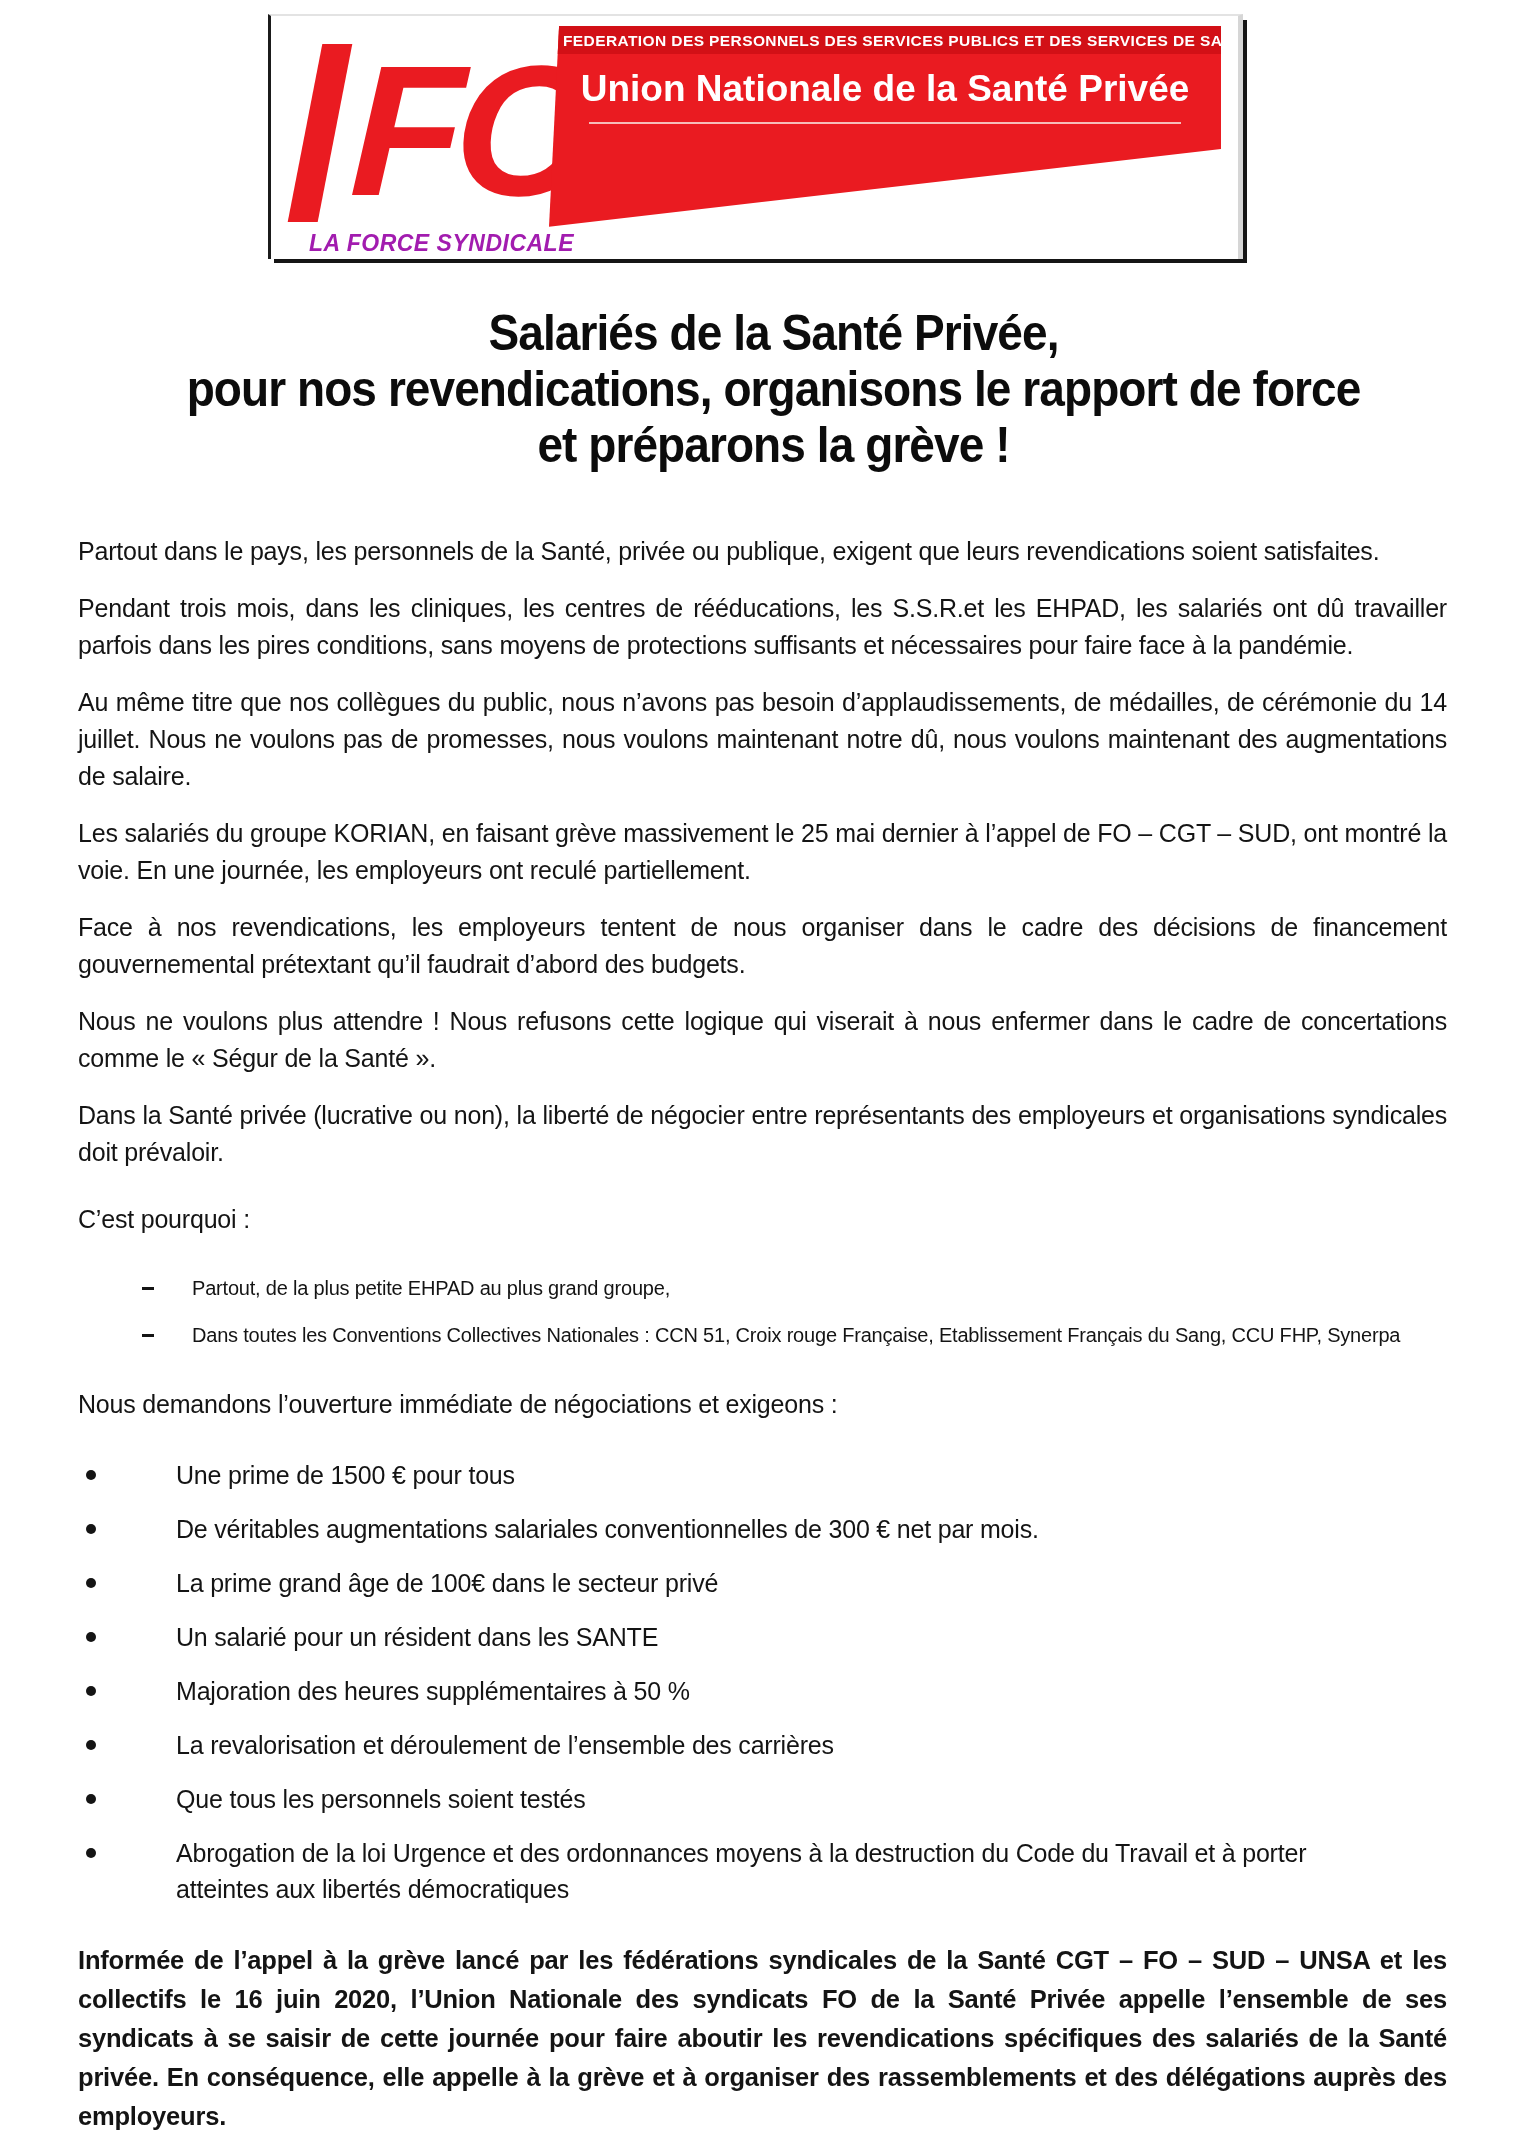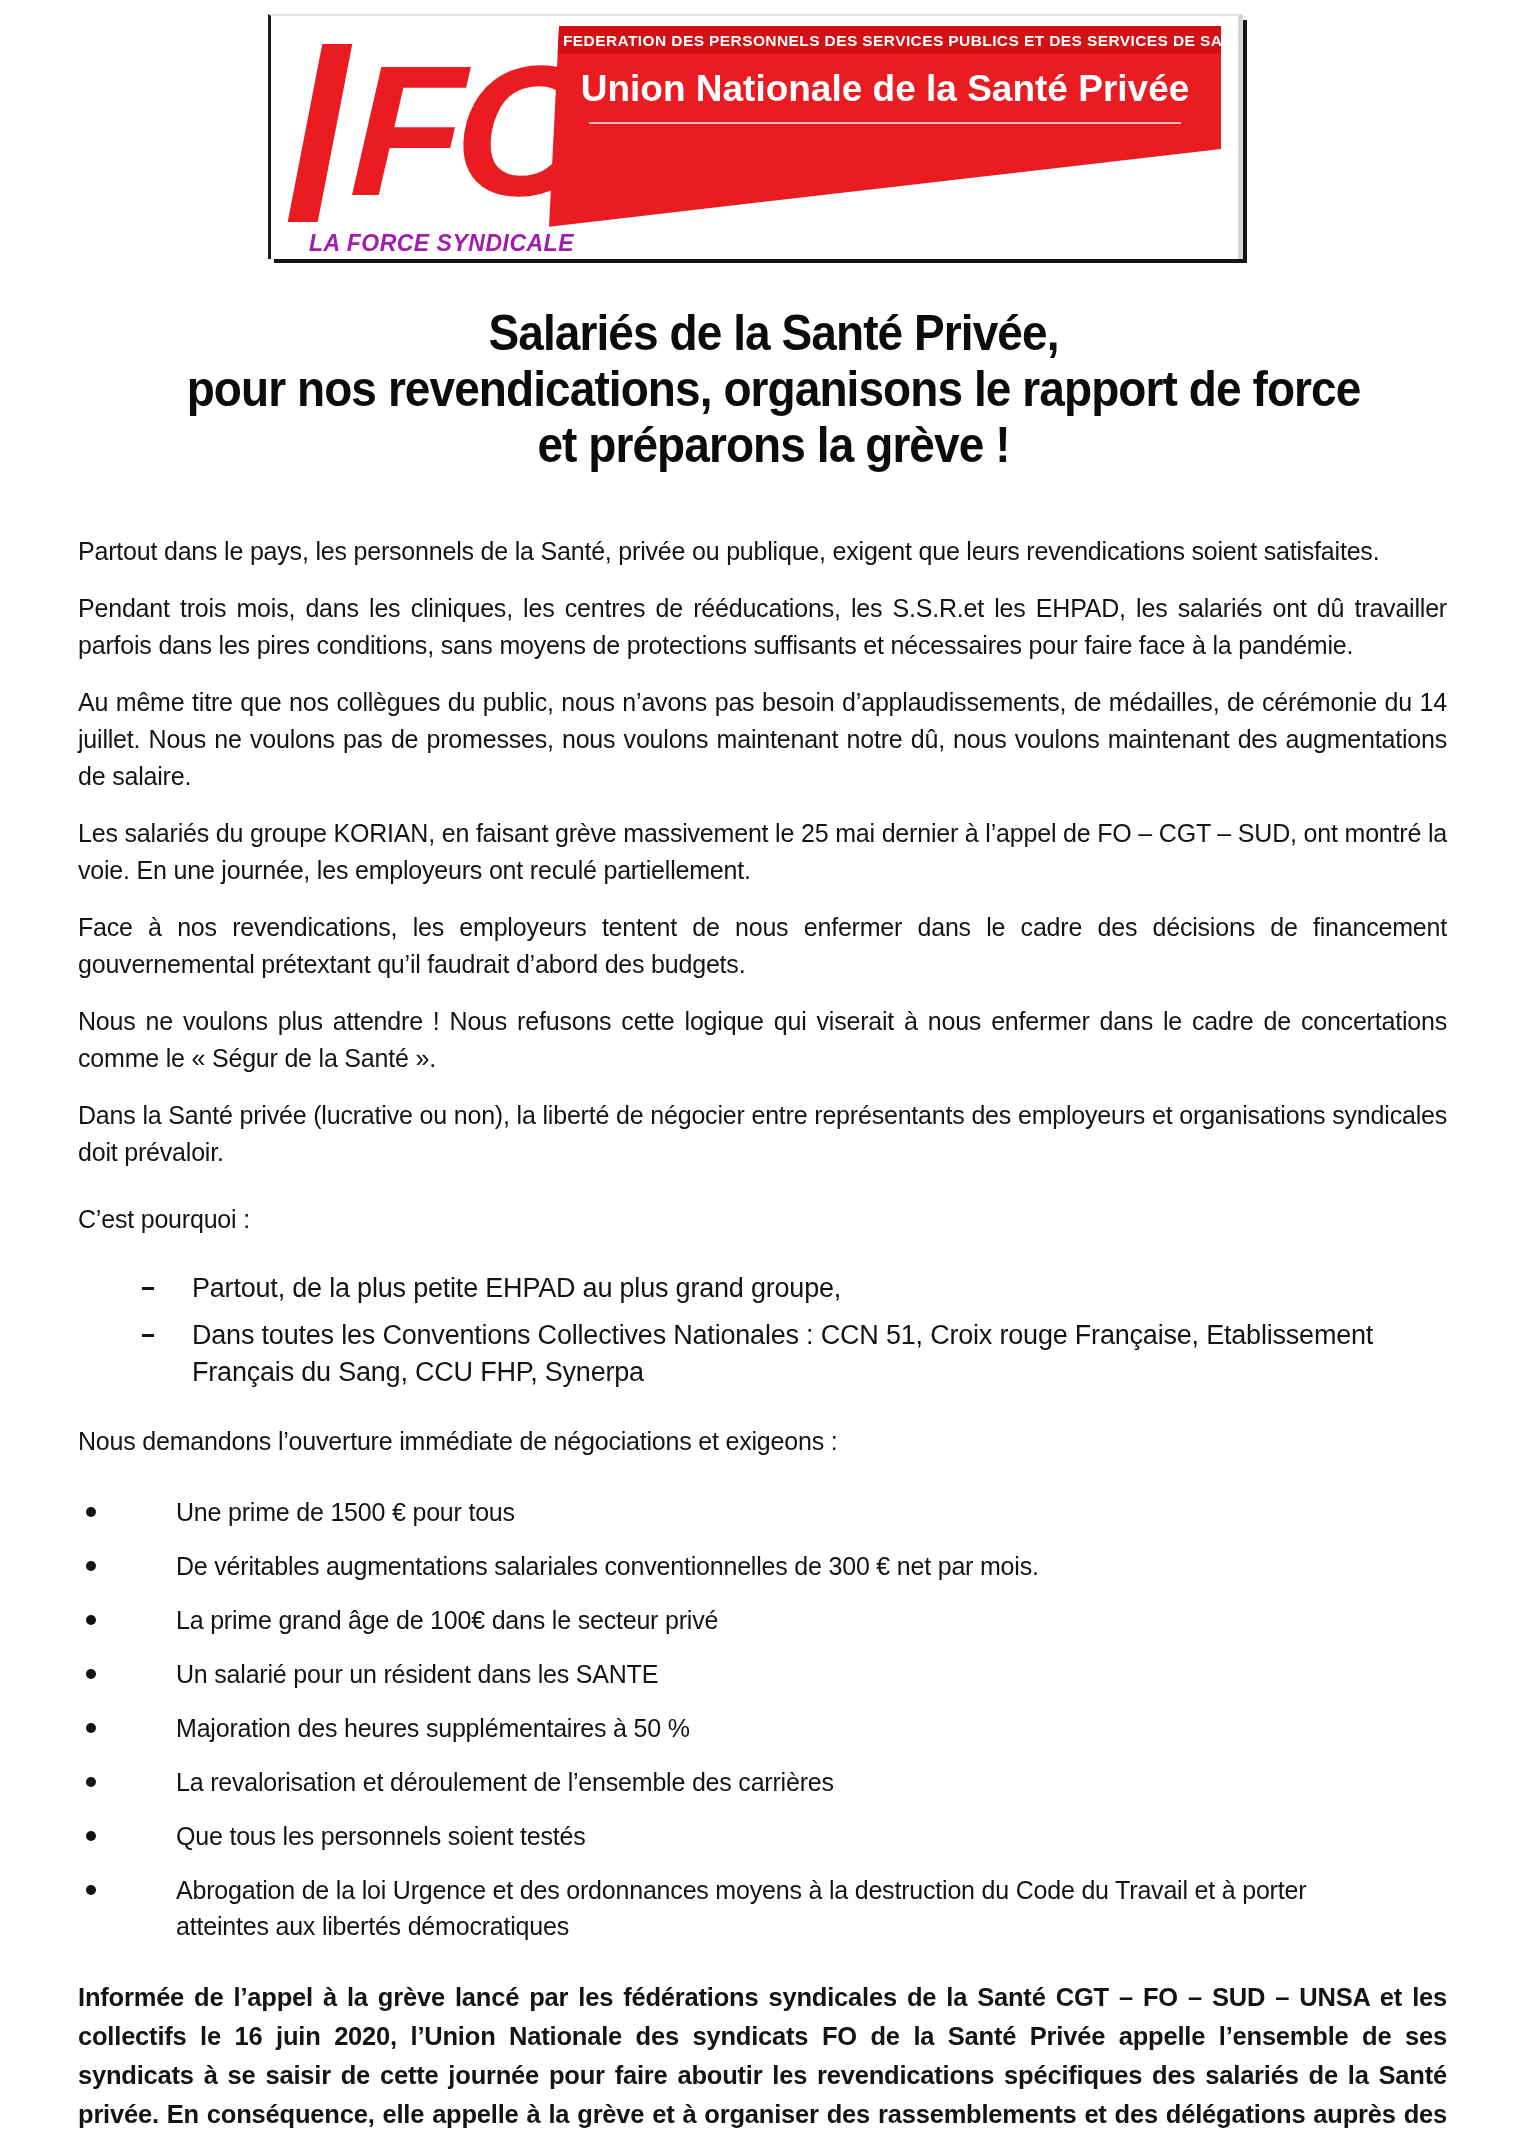--- a/index.html
+++ b/index.html
@@ -90,21 +90,21 @@
     font-size:25px;line-height:37px;
     letter-spacing:-0.2px;
     text-align:justify;
   }
   .first-par{margin-top:60px;}
   .section-label{text-align:left;margin-top:30px;}
 
   .dash-list{list-style:none;margin:32px 0 0 0;padding:0 0 0 52px;}
   .dash-list li{
     display:flex;align-items:flex-start;
-    font-size:27px;line-height:37px;letter-spacing:-0.2px;
+    font-size:20px;line-height:37px;letter-spacing:-0.2px;
     margin-bottom:10px;
   }
   .dash-marker{
     flex:0 0 auto;
     width:12px;height:3px;background:#141414;
     margin:17px 38px 0 12px;
   }
 
   .demand-intro{margin-top:32px;}
 
@@ -153,21 +153,21 @@
     <span class="t-line">pour nos revendications, organisons le rapport de force</span>
     <span class="t-line">et préparons la grève !</span>
   </h1>
 
   <div class="content">
 
     <p class="body-par first-par">Partout dans le pays, les personnels de la Santé, privée ou publique, exigent que leurs revendications soient satisfaites.</p>
     <p class="body-par">Pendant trois mois, dans les cliniques, les centres de rééducations, les S.S.R.et les EHPAD, les salariés ont dû travailler parfois dans les pires conditions, sans moyens de protections suffisants et nécessaires pour faire face à la pandémie.</p>
     <p class="body-par">Au même titre que nos collègues du public, nous n’avons pas besoin d’applaudissements, de médailles, de cérémonie du 14 juillet. Nous ne voulons pas de promesses, nous voulons maintenant notre dû, nous voulons maintenant des augmentations de salaire.</p>
     <p class="body-par">Les salariés du groupe KORIAN, en faisant grève massivement le 25 mai dernier à l’appel de FO – CGT – SUD, ont montré la voie. En une journée, les employeurs ont reculé partiellement.</p>
-    <p class="body-par">Face à nos revendications, les employeurs tentent de nous enfermer dans le cadre des décisions de financement gouvernemental prétextant qu’il faudrait d’abord des budgets.</p>
+    <p class="body-par">Face à nos revendications, les employeurs tentent de nous organiser dans le cadre des décisions de financement gouvernemental prétextant qu’il faudrait d’abord des budgets.</p>
     <p class="body-par">Nous ne voulons plus attendre ! Nous refusons cette logique qui viserait à nous enfermer dans le cadre de concertations comme le « Ségur de la Santé ».</p>
     <p class="body-par">Dans la Santé privée (lucrative ou non), la liberté de négocier entre représentants des employeurs et organisations syndicales doit prévaloir.</p>
 
     <p class="body-par section-label">C’est pourquoi :</p>
 
     <ul class="dash-list">
       <li>
         <span class="dash-marker"></span>
         <span>Partout, de la plus petite EHPAD au plus grand groupe,</span>
       </li>

